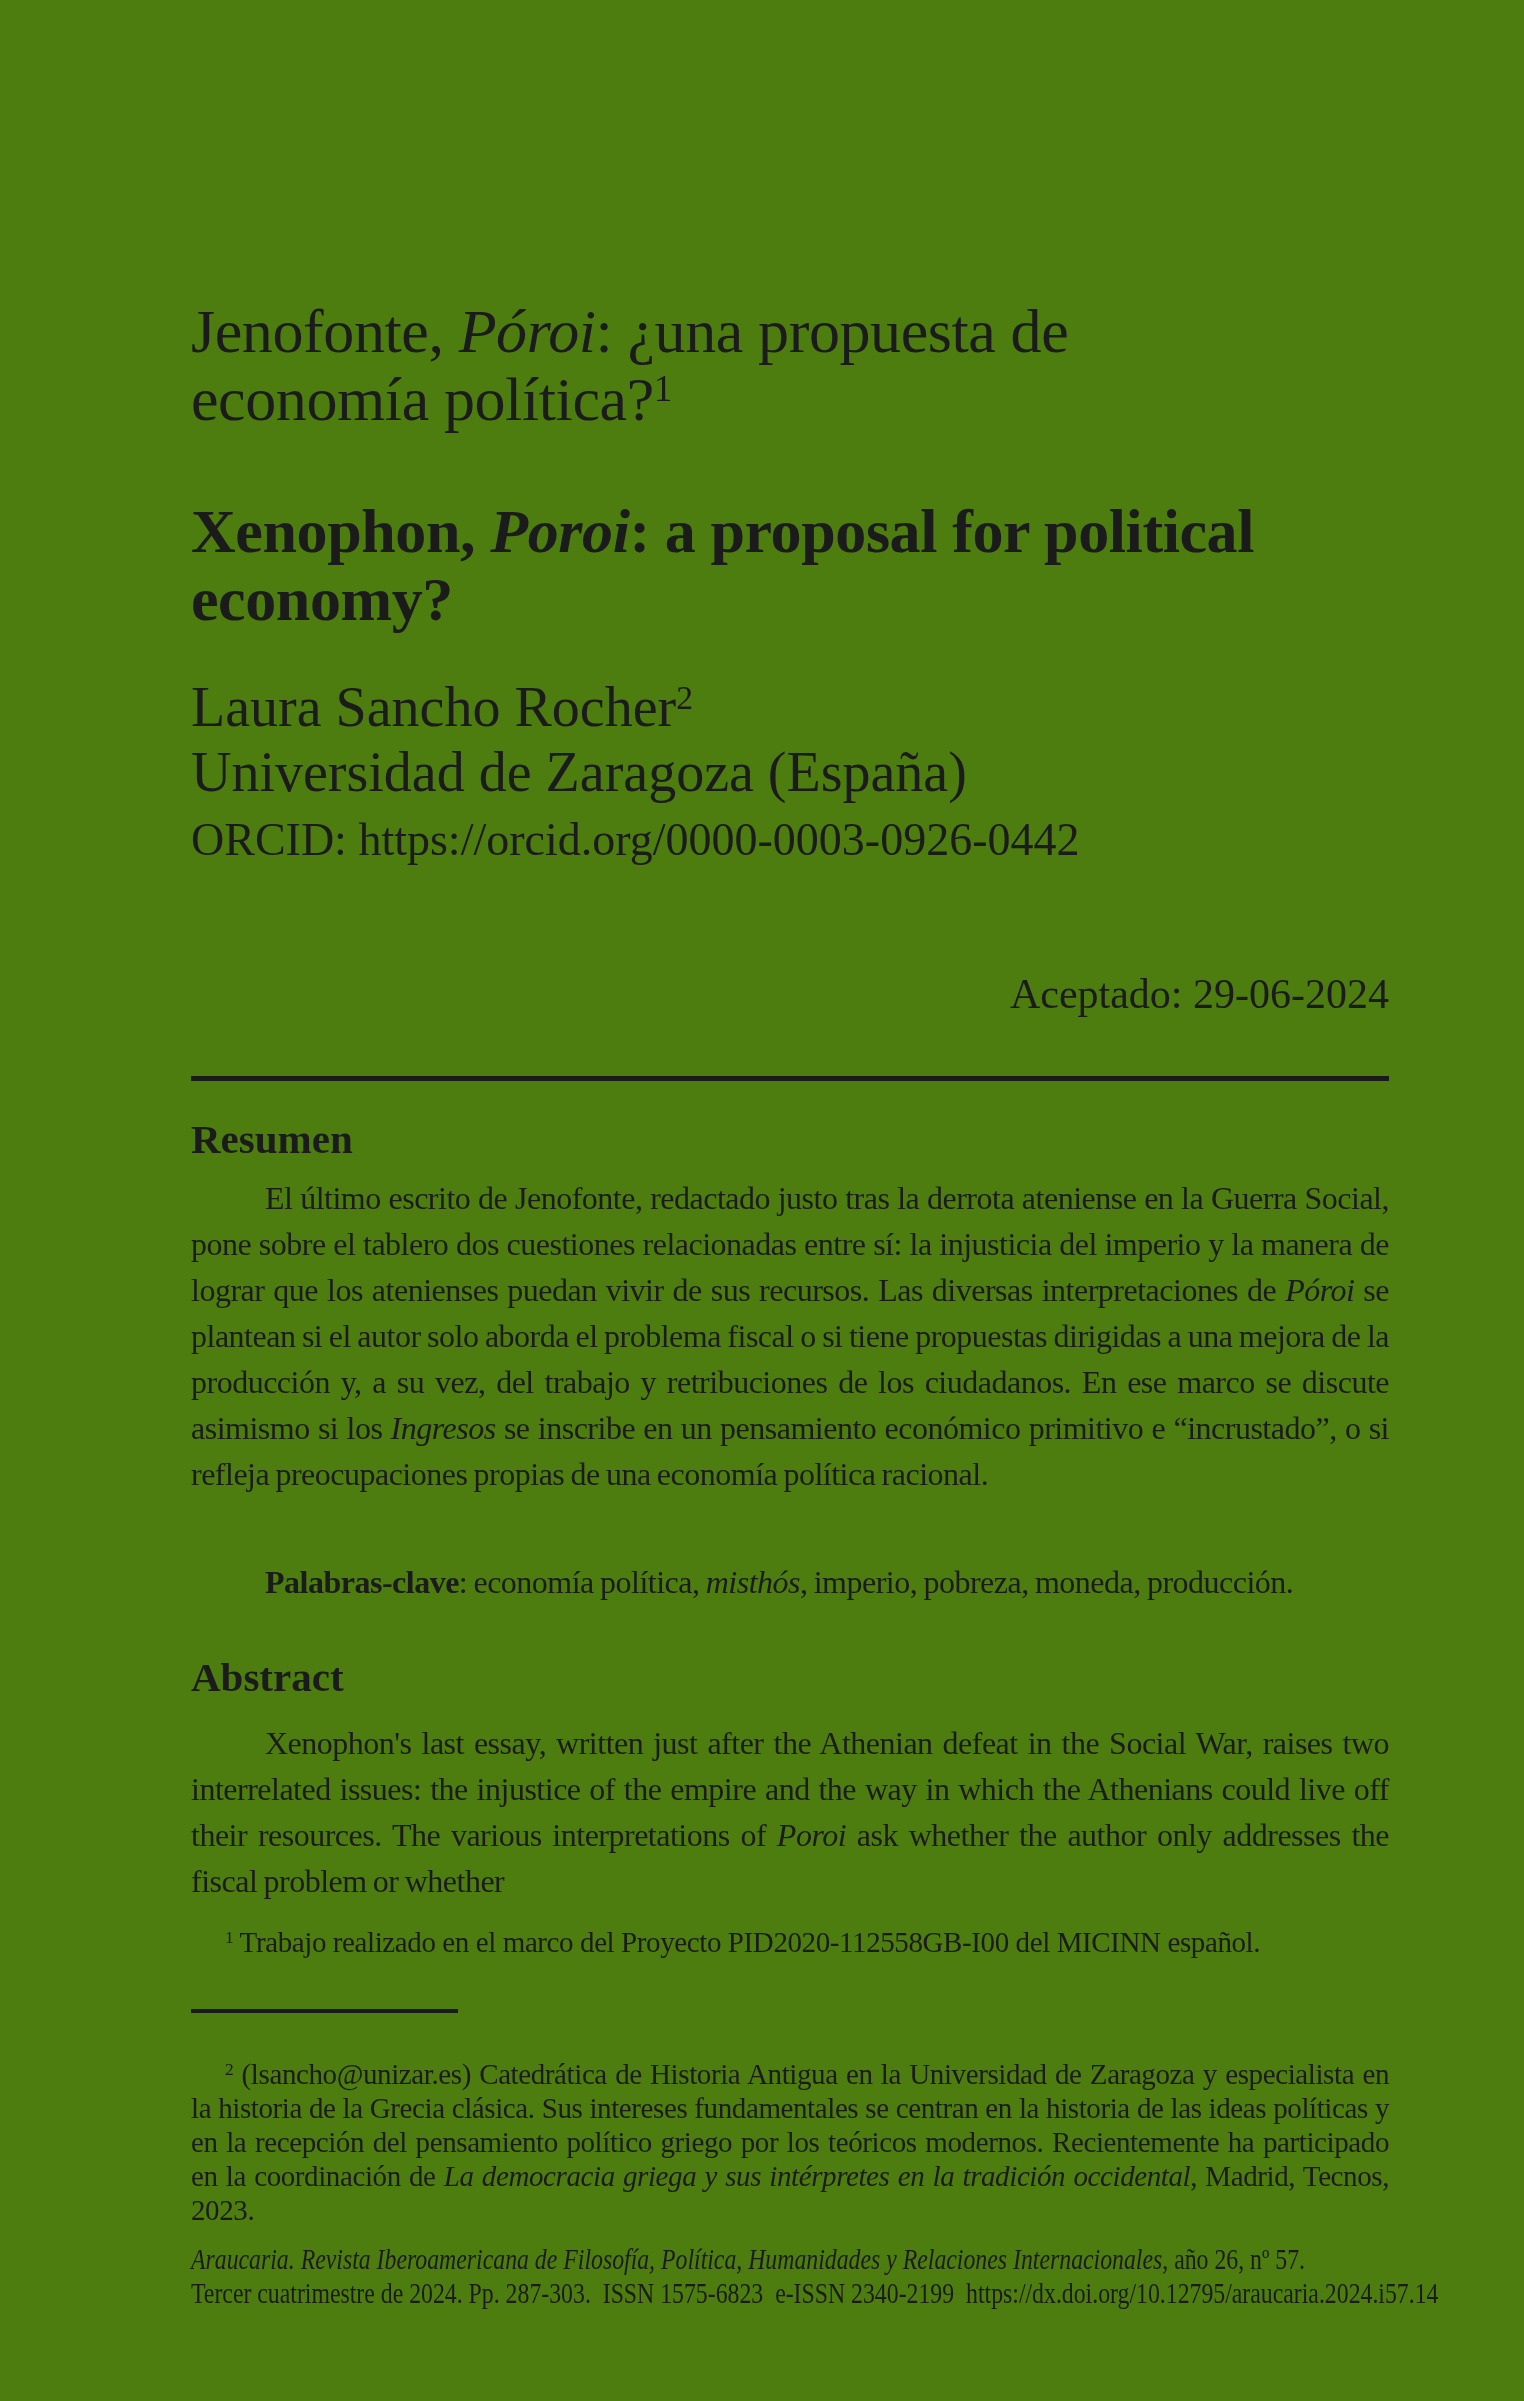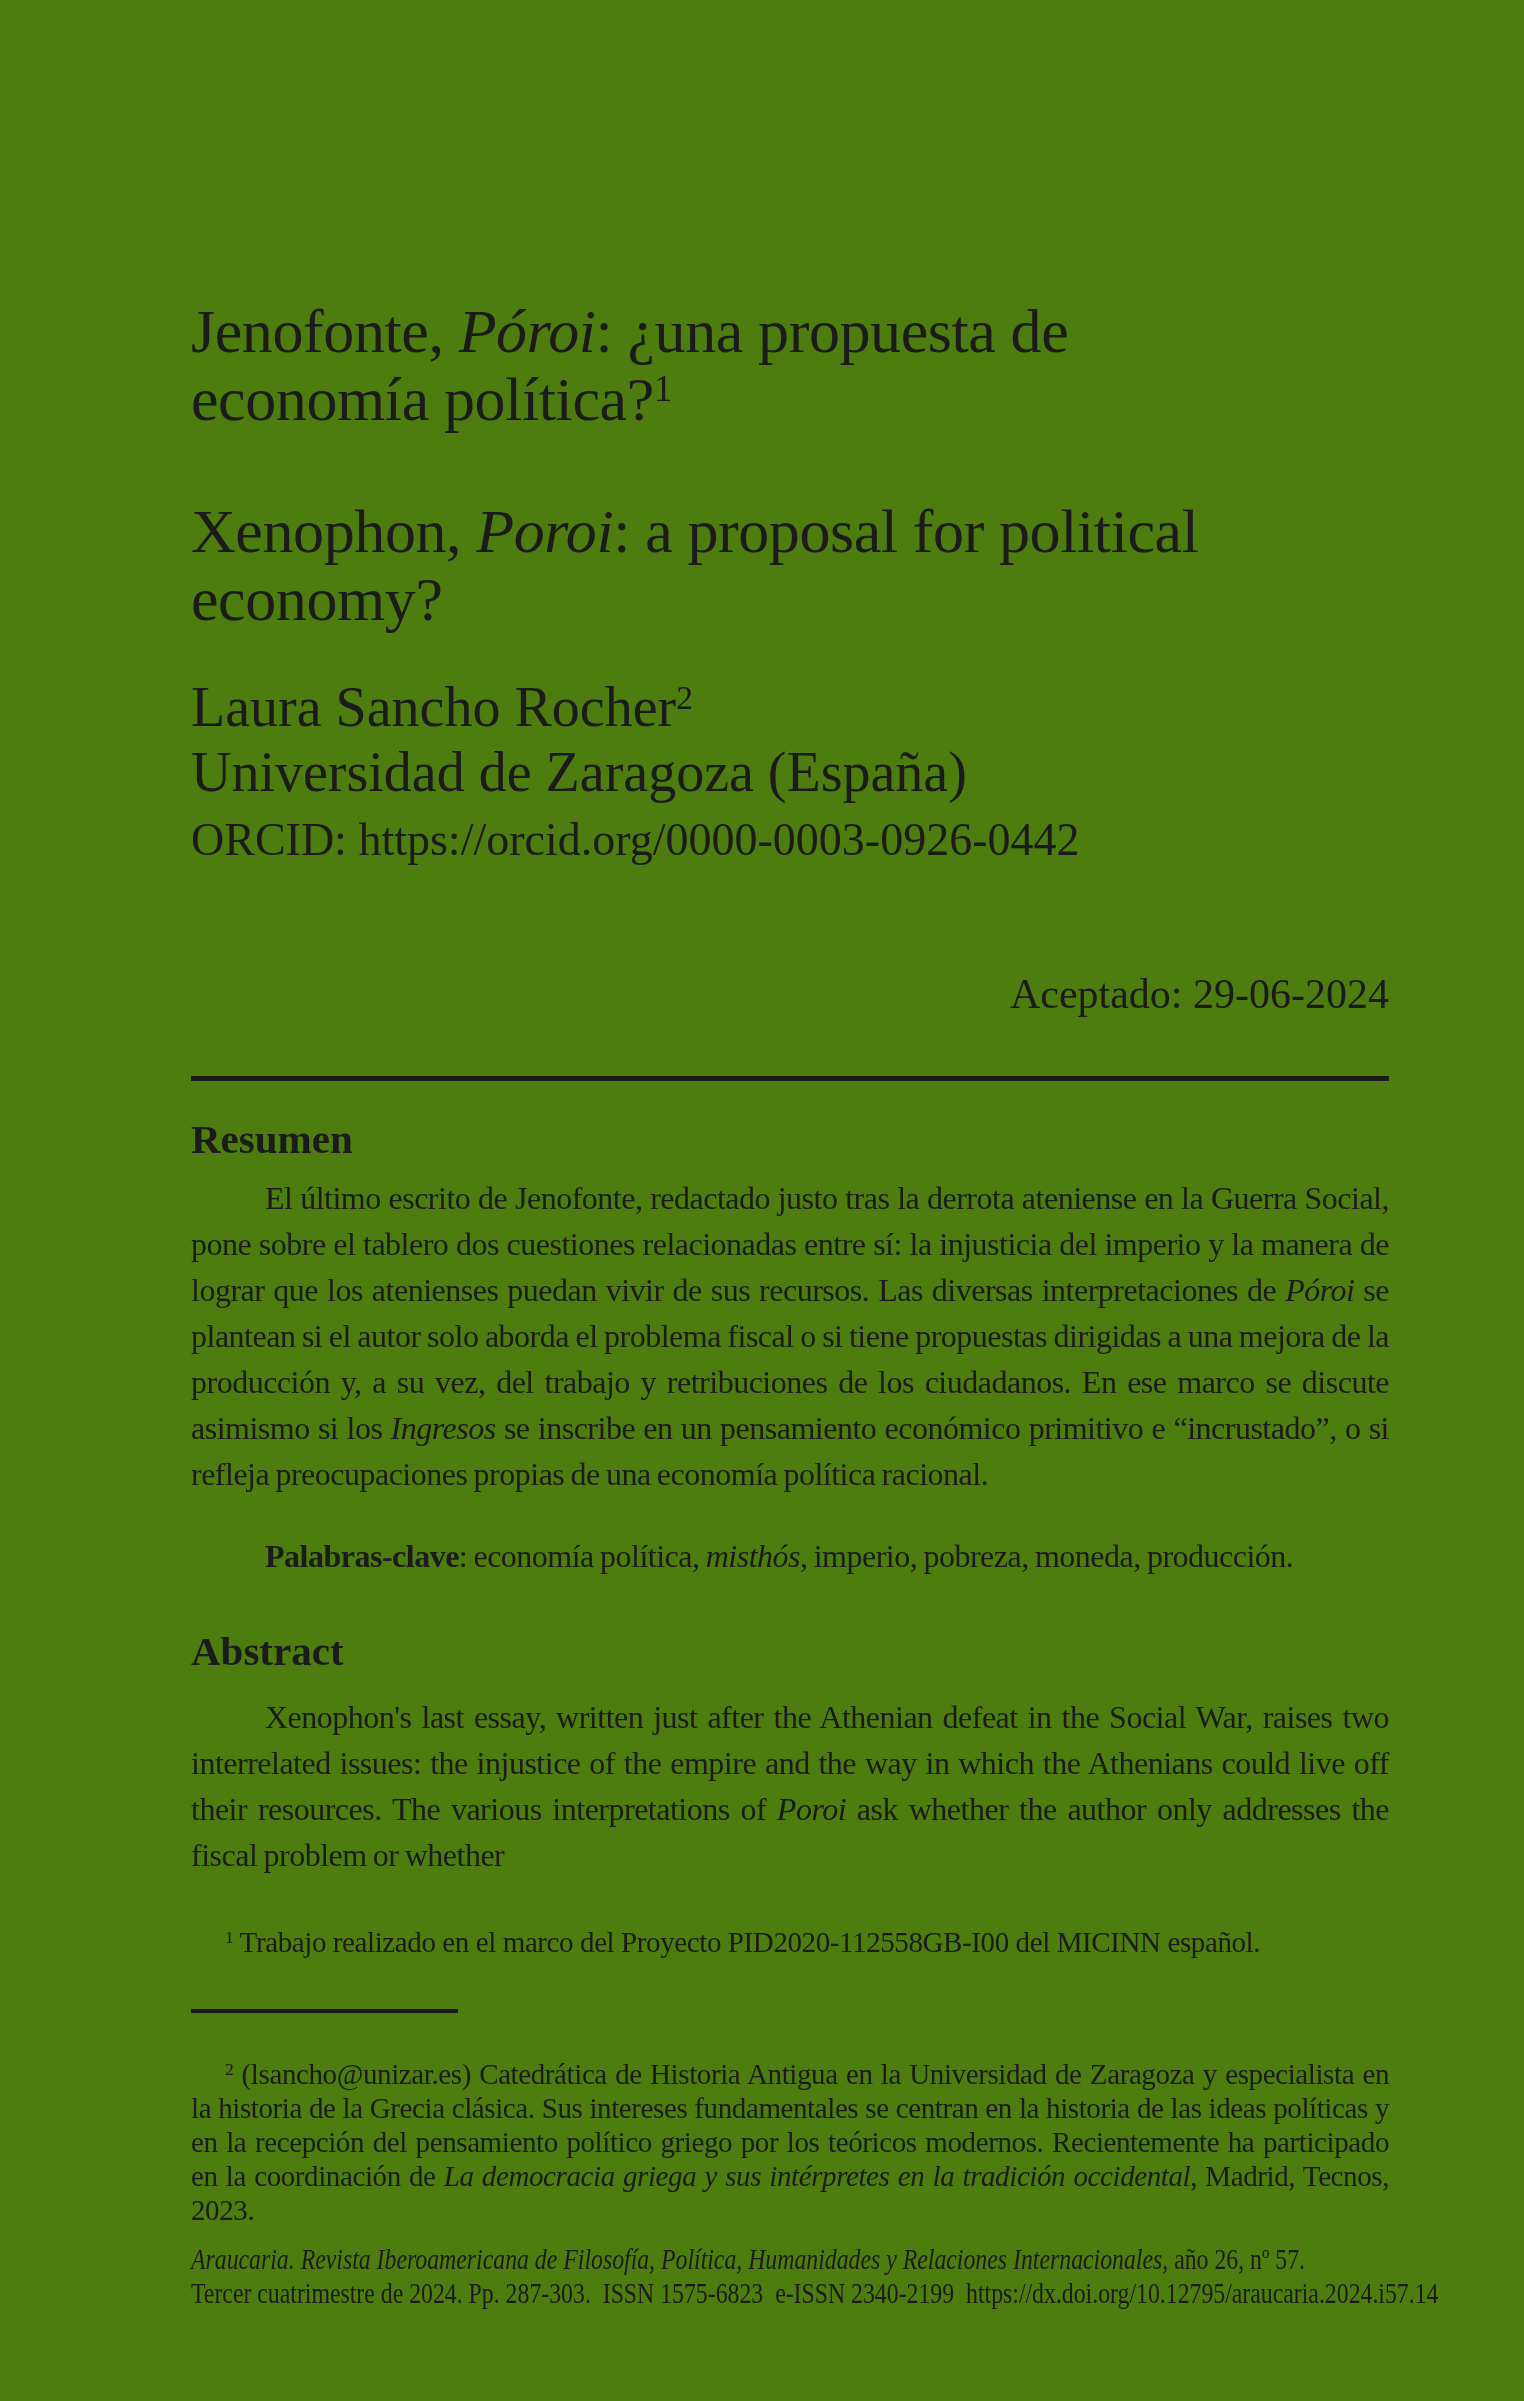--- a/index.html
+++ b/index.html
@@ -42,21 +42,21 @@
   }
   .body-para {
     font-size: 32px;
     line-height: 46px;
     text-align: justify;
     text-indent: 74px;
     letter-spacing: -0.5px;
     word-spacing: -1.3px;
   }
   .content-flow { top: 1175px; }
-  .palabras-para   { margin-top: 36px; }
+  .palabras-para   { margin-top: 62px; }
   .abstract-head   { margin-top: 50px; }
   .abstract-para   { margin-top: 19.6px; }
 
   .fn-sep {
     position: absolute;
     left: 191px;
     top: 2009px;
     width: 267px;
     height: 3.6px;
     background: #1a1a1a;
@@ -90,21 +90,21 @@
 </head>
 <body>
 
 <div class="page">
 
   <div class="abs title" style="top:297px;">
     <div><span>Jenofonte, </span><span class="italic">Póroi</span><span>: ¿una propuesta de</span></div>
     <div><span>economía política?</span><span class="sup">1</span></div>
   </div>
 
-  <div class="abs title" style="top:497px;">
+  <div class="abs title" style="top:497px;font-weight:bold;">
     <div><span>Xenophon, </span><span class="italic">Poroi</span><span>: a proposal for political</span></div>
     <div>economy?</div>
   </div>
 
   <div class="abs author-line" style="top:681px;"><span>Laura Sancho Rocher</span><span class="sup">2</span></div>
 
   <div class="abs author-line" style="top:746px;">Universidad de Zaragoza (España)</div>
 
   <div class="abs orcid-line" style="top:814px;"><span>ORCID: </span><a class="plain" href="#">https://orcid.org/0000-0003-0926-0442</a></div>
 

